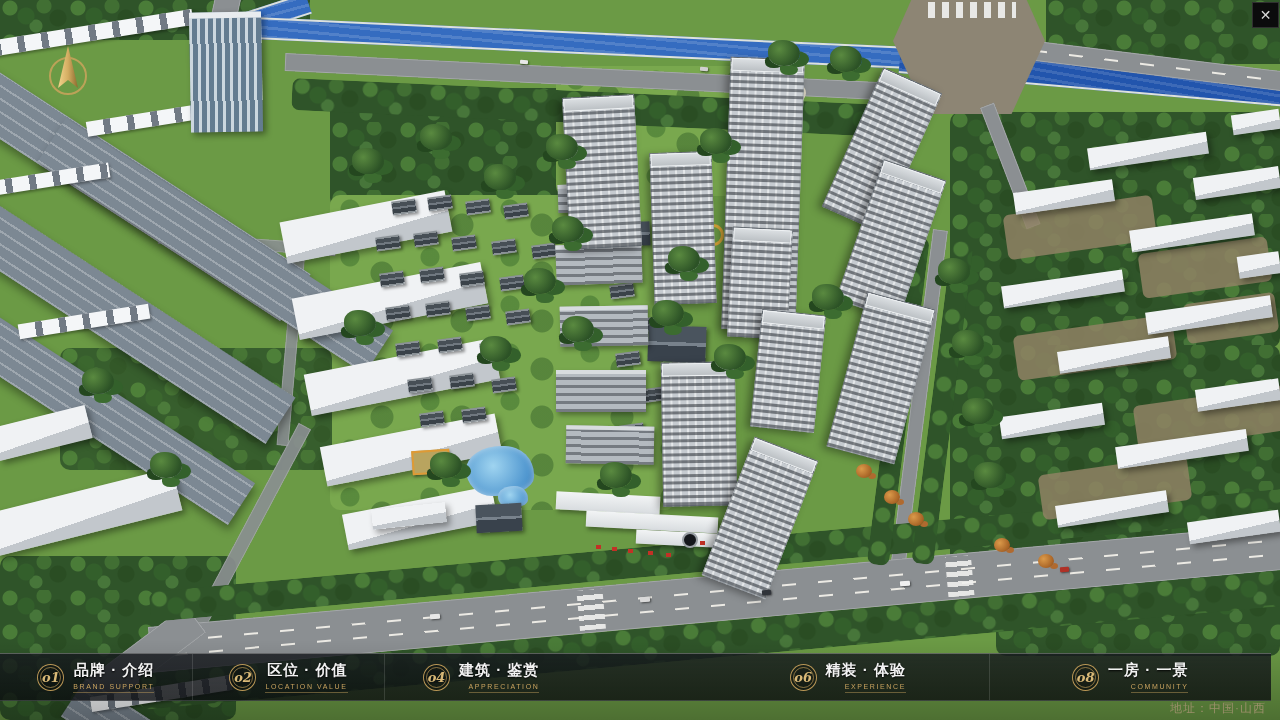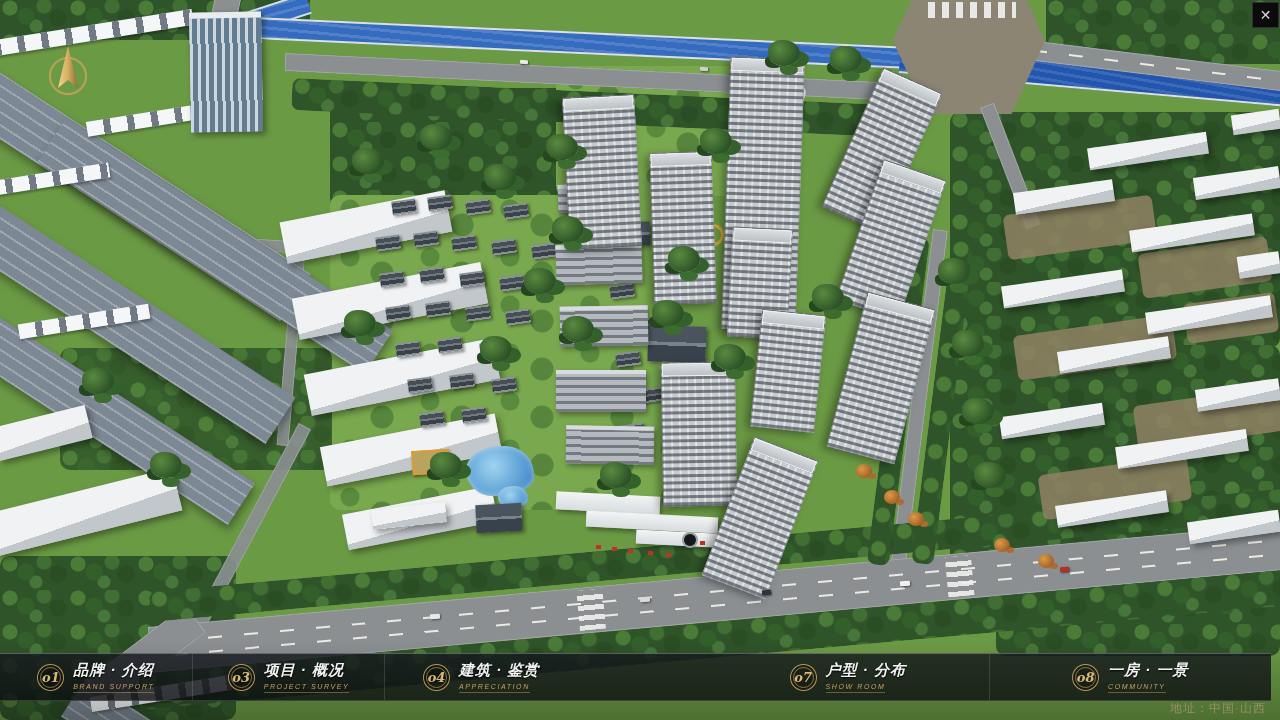--- a/index.html
+++ b/index.html
@@ -63,21 +63,21 @@
     border-top:1px solid rgba(255,255,255,.3);border-bottom:1px solid rgba(255,255,255,.12);}
   .nav-group{display:flex;}
   .nav-group.left{width:577px;}
   .logo-spacer{width:130px;}
   .nav-group.right{flex:1;}
   .nav-item{flex:1;display:flex;align-items:center;justify-content:center;gap:9px;cursor:pointer;}
   .nav-item + .nav-item{border-left:1px solid rgba(255,255,255,.13);}
   .badge{width:27px;height:27px;border:1px solid rgba(202,163,92,.9);border-radius:50%;position:relative;flex:0 0 auto;
     display:flex;align-items:center;justify-content:center;font:italic bold 13px "DejaVu Serif",serif;color:#d9b977;background:rgba(0,0,0,.25);}
   .badge::after{content:"";position:absolute;inset:2px;border-radius:50%;border:1px solid rgba(202,163,92,.65);}
-  .nav-texts{display:flex;flex-direction:column;align-items:flex-start;font-style:italic;}
+  .nav-texts{display:flex;flex-direction:column;align-items:flex-end;}
   .cn{font-size:15px;font-weight:bold;color:#f2f2f2;letter-spacing:1px;white-space:nowrap;text-shadow:0 1px 2px #000;}
   .en{font-size:7px;letter-spacing:1.6px;color:#c9a35f;margin-top:3px;border-bottom:1px solid rgba(201,163,95,.45);padding-bottom:2px;white-space:nowrap;}
   #logopanel{left:577px;top:636px;width:130px;height:80px;background:linear-gradient(180deg,#20262e,#0d1116);
     border:1px solid #8e9296;box-shadow:0 0 0 3px rgba(8,10,12,.85),0 2px 8px rgba(0,0,0,.6);
     display:flex;flex-direction:column;align-items:center;justify-content:center;gap:2px;cursor:pointer;}
   #logotitle{font-family:"DejaVu Serif",serif;font-weight:bold;font-size:20px;letter-spacing:5px;color:#d9ba74;text-shadow:0 1px 1px #000;margin-left:5px;}
   #logosub{font-size:5px;letter-spacing:2px;color:#9a824e;}
   #address{left:1120px;top:700px;width:160px;text-align:right;padding-right:14px;font-size:12px;color:#9a8f6a;letter-spacing:1px;}
 </style>
 </head>
@@ -298,41 +298,41 @@
   <nav class="abs" id="menubar">
     <div class="nav-group left">
       <div class="nav-item">
         <span class="badge">o1</span>
         <span class="nav-texts">
             <span class="cn">品牌 · 介绍</span>
             <span class="en">BRAND SUPPORT</span>
           </span>
       </div>
       <div class="nav-item">
-        <span class="badge">o3</span>
-        <span class="nav-texts">
-            <span class="cn">项目 · 概况</span>
-            <span class="en">PROJECT SURVEY</span>
+        <span class="badge">o2</span>
+        <span class="nav-texts">
+            <span class="cn">区位 · 价值</span>
+            <span class="en">LOCATION VALUE</span>
           </span>
       </div>
       <div class="nav-item">
         <span class="badge">o4</span>
         <span class="nav-texts">
             <span class="cn">建筑 · 鉴赏</span>
             <span class="en">APPRECIATION</span>
           </span>
       </div>
     </div>
     <div class="logo-spacer"></div>
     <div class="nav-group right">
       <div class="nav-item">
-        <span class="badge">o7</span>
-        <span class="nav-texts">
-            <span class="cn">户型 · 分布</span>
-            <span class="en">SHOW ROOM</span>
+        <span class="badge">o6</span>
+        <span class="nav-texts">
+            <span class="cn">精装 · 体验</span>
+            <span class="en">EXPERIENCE</span>
           </span>
       </div>
       <div class="nav-item">
         <span class="badge">o8</span>
         <span class="nav-texts">
             <span class="cn">一房 · 一景</span>
             <span class="en">COMMUNITY</span>
           </span>
       </div>
     </div>

